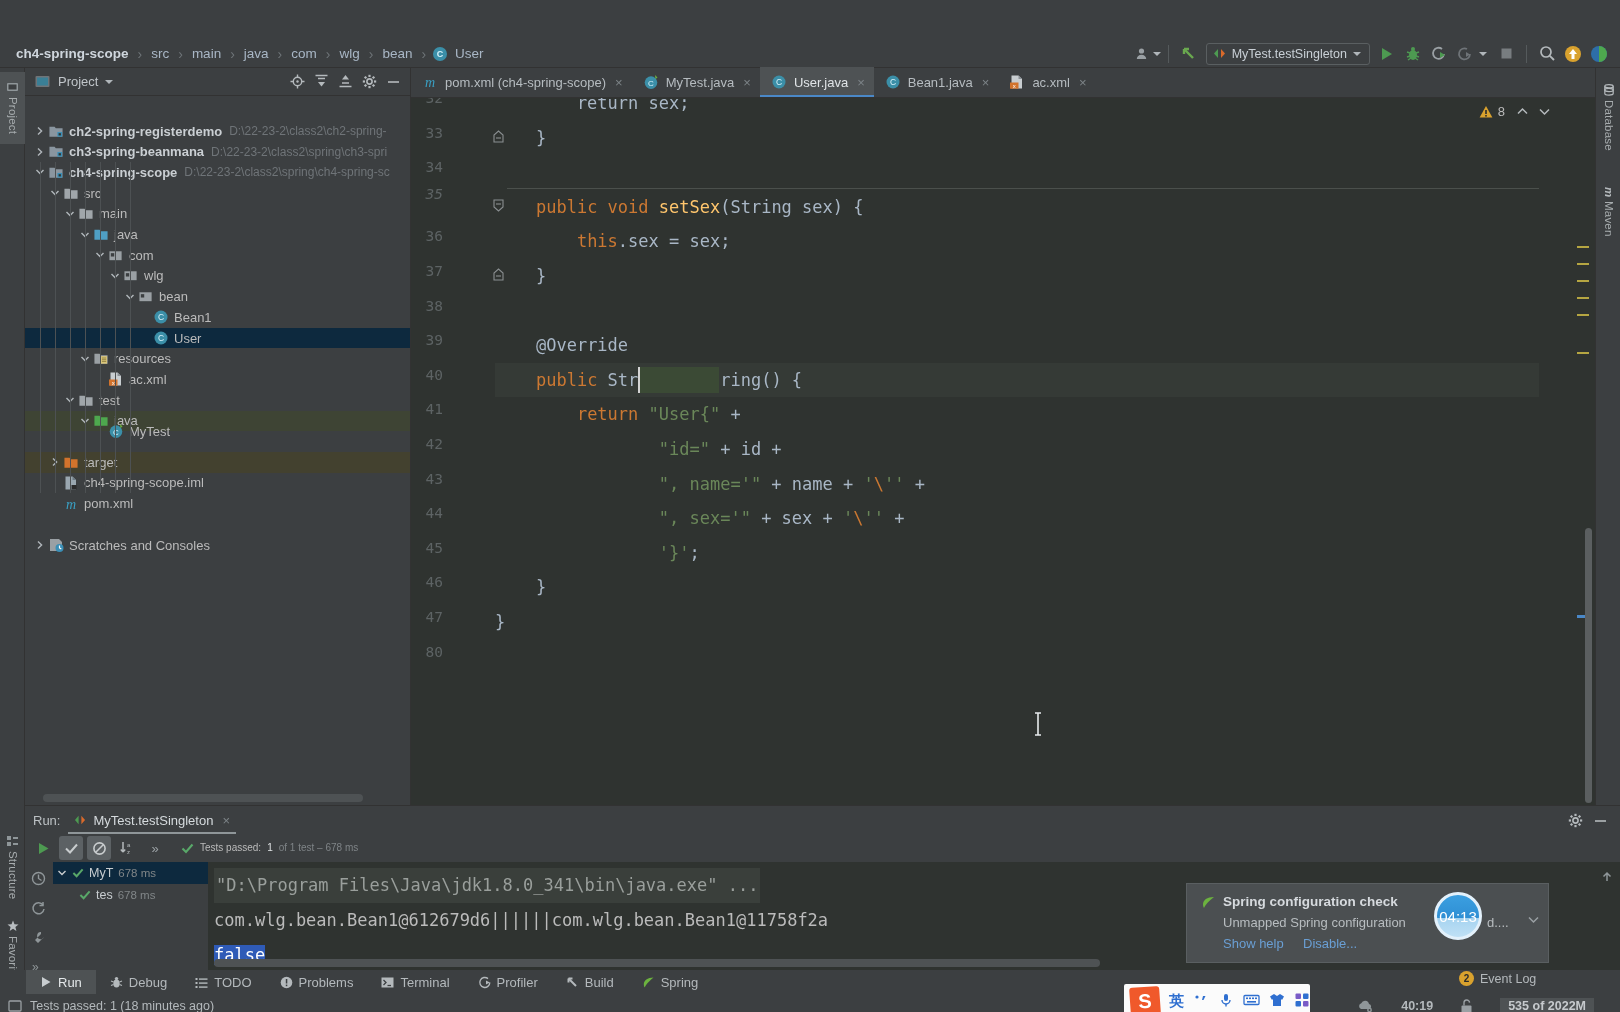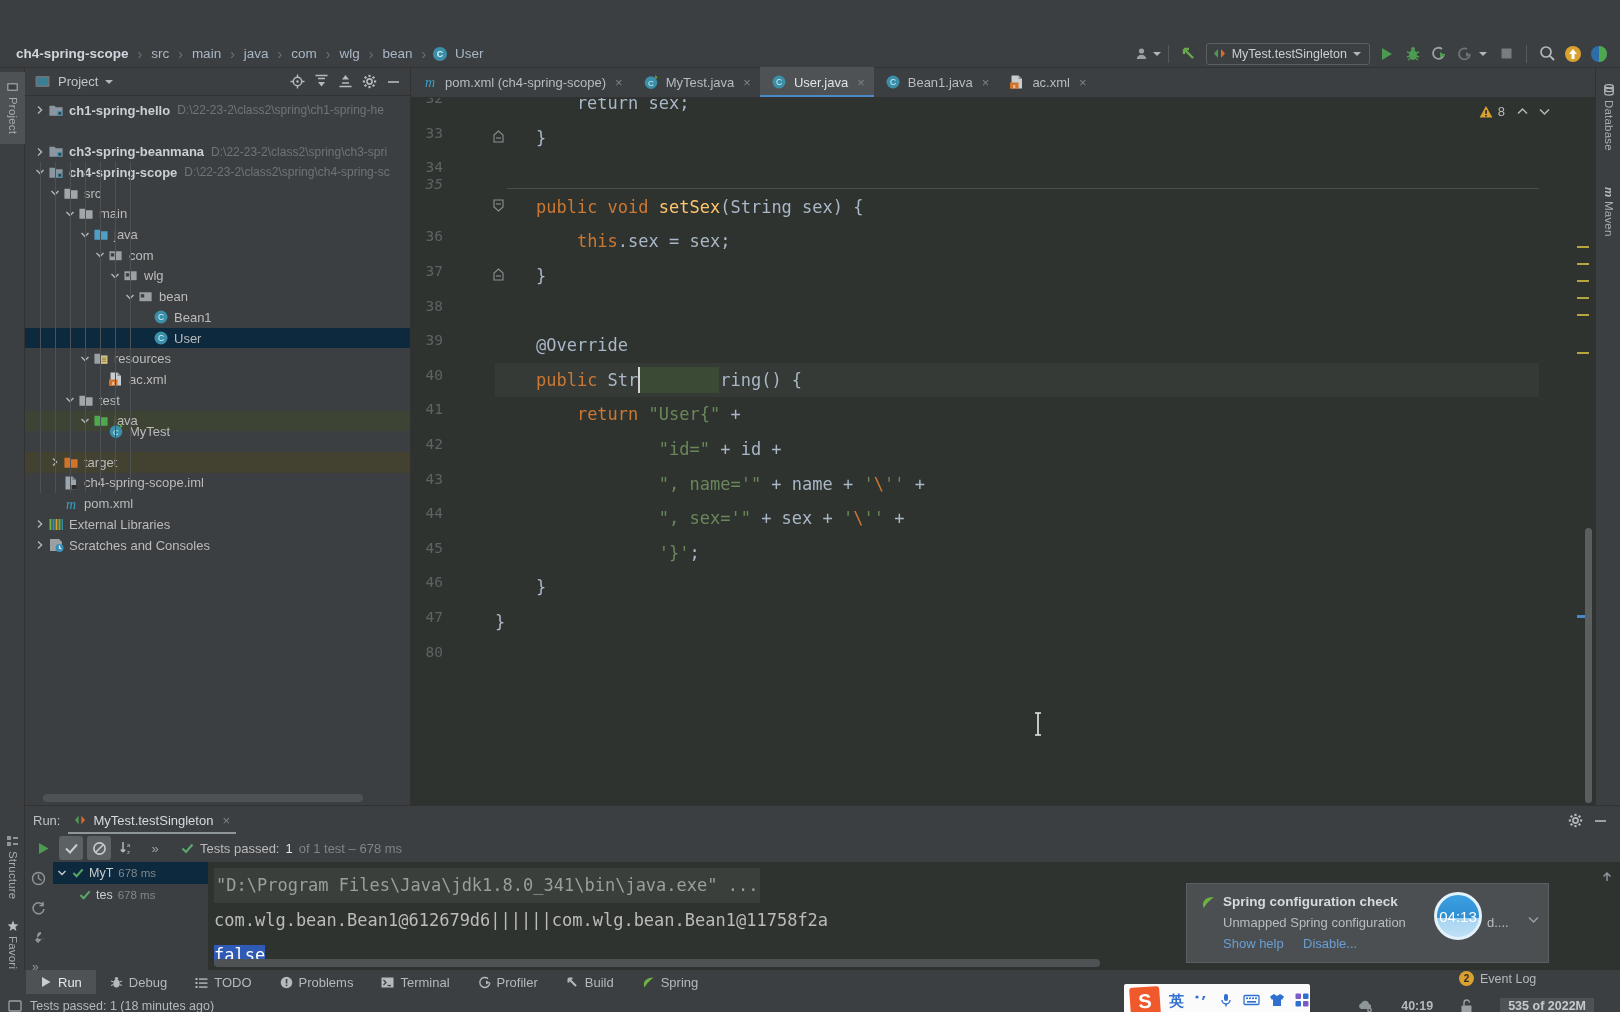--- a/index.html
+++ b/index.html
@@ -162,21 +162,21 @@
              padding: 0 6px; height: 28px; position: relative; }
   .run-tab::after { content:''; position:absolute; left:0; right:0; bottom:0; height:2px; background:#8f9699; }
   .run-hdr-right { margin-left:auto; display:flex; align-items:center; gap:10px; padding-right:12px; }
 
   .run-toolbar {
     position:absolute; left:0; top:28px; width:100%; height:28px;
     display:flex; align-items:center; gap:4px; padding-left:6px;
   }
   .rt-btn { width: 24px; height:24px; display:flex; align-items:center; justify-content:center; border-radius:3px; }
   .rt-btn.on { background: #5c6164; }
-  .teststat { font-size:13px; color:#bbbbbb; margin-left:10px; display:flex; align-items:center; gap:6px;}
+  .teststat { font-size:10px; color:#bbbbbb; margin-left:10px; display:flex; gap:6px;}
   .teststat .dim { color: #7f8487; }
 
   .run-left {
     position:absolute; left:28px; top:56px; width:155px; bottom:0; background:#3c3f41;
   }
   .testrow { height:22px; display:flex; align-items:center; font-size:12.5px; color:#c8cdd0; padding-left:4px; gap:5px;}
   .testrow.sel { background:#0d293e; }
   .testms { color:#818688; font-size:11.5px; }
 
   .run-console {
@@ -424,36 +424,36 @@
         </div>
         <div class="pt-btn">
           <svg width="15" height="15" viewBox="0 0 15 15">
               <path d="M2 8 H13" stroke="#b4b9bc" stroke-width="1.6"></path>
             </svg>
         </div>
       </div>
     </div>
 
     <div class="tree" id="tree">
-        <div class="trow" style="position: absolute; top: 4px; left: 0px; right: 0px;">
+        <div class="trow" style="position: absolute; top: 24.7px; left: 0px; right: 0px;">
           <span style="display:inline-block;width:8px;flex:none;"></span>
           <span class="twist">
             <svg width="10" height="10" viewBox="0 0 10 10">
               <path d="M3 1.5 L6.6 5 L3 8.5" stroke="#b0b6ba" stroke-width="1.4" fill="none"></path>
             </svg>
           </span>
           <span class="ticon">
             <svg width="16" height="15" viewBox="0 0 16 16">
               <path d="M1 3 h5.5 l1.3 1.6 H15 v9 H1 Z" fill="#8a96a0"></path>
               <rect x="9.5" y="8.5" width="5" height="5" fill="#3a8fb7"></rect>
               <rect x="10.8" y="9.8" width="2.4" height="2.4" fill="#2f3330"></rect>
             </svg>
           </span>
-          <span class="tname b">ch1-spring-hello</span>
-          <span class="tpath">D:\22-23-2\class2\spring\ch1-spring-he</span>
+          <span class="tname b">ch2-spring-registerdemo</span>
+          <span class="tpath">D:\22-23-2\class2\ch2-spring-</span>
         </div>
         <div class="trow" style="position: absolute; top: 45.4px; left: 0px; right: 0px; text-align: right;">
           <span style="display:inline-block;width:8px;flex:none;"></span>
           <span class="twist">
             <svg width="10" height="10" viewBox="0 0 10 10">
               <path d="M3 1.5 L6.6 5 L3 8.5" stroke="#b0b6ba" stroke-width="1.4" fill="none"></path>
             </svg>
           </span>
           <span class="ticon">
             <svg width="16" height="15" viewBox="0 0 16 16">
@@ -692,40 +692,20 @@
         </div>
         <div class="trow" style="position: absolute; top: 397.3px; left: 0px; right: 0px;">
           <span style="display:inline-block;width:23px;flex:none;"></span>
           <span class="twist"></span>
           <span class="ticon">
             <svg width="16" height="16" viewBox="0 0 16 16">
               <text x="8" y="13" font-size="14" fill="#3aa0c4" text-anchor="middle" font-style="italic" font-family="serif">m</text>
             </svg>
           </span>
           <span class="tname">pom.xml</span>
-        </div>
-        <div class="trow" style="position: absolute; top: 418px; left: 0px; right: 0px;">
-          <span style="display:inline-block;width:8px;flex:none;"></span>
-          <span class="twist">
-            <svg width="10" height="10" viewBox="0 0 10 10">
-              <path d="M3 1.5 L6.6 5 L3 8.5" stroke="#b0b6ba" stroke-width="1.4" fill="none"></path>
-            </svg>
-          </span>
-          <span class="ticon">
-            <svg width="16" height="16" viewBox="0 0 16 16">
-              <g>
-                <rect x="1.5" y="3" width="2" height="11" fill="#6cb33f"></rect>
-                <rect x="4.5" y="3" width="2" height="11" fill="#3a8fb7"></rect>
-                <rect x="7.5" y="3" width="2" height="11" fill="#d9a22e"></rect>
-                <rect x="10.5" y="3" width="2" height="11" fill="#6cb33f"></rect>
-                <rect x="13.5" y="3" width="1.4" height="11" fill="#3a8fb7"></rect>
-              </g>
-            </svg>
-          </span>
-          <span class="tname">External Libraries</span>
         </div>
         <div class="trow" style="position: absolute; top: 438.7px; left: 0px; right: 12px;">
           <span style="display:inline-block;width:8px;flex:none;"></span>
           <span class="twist">
             <svg width="10" height="10" viewBox="0 0 10 10">
               <path d="M3 1.5 L6.6 5 L3 8.5" stroke="#b0b6ba" stroke-width="1.4" fill="none"></path>
             </svg>
           </span>
           <span class="ticon">
             <svg width="16" height="16" viewBox="0 0 16 16">
@@ -806,21 +786,21 @@
   <div class="editor">
     <div class="hl-line" style="top: 264.8px;"></div>
       <div class="gutter" id="gutter">
         <div class="lnum" style="top: -8px;">32</div>
         <div class="lnum" style="top: 26.6px;">33</div>
         <div class="foldmark" style="top: 30.6px;"><svg width="11" height="13" viewBox="0 0 11 13">
             <path d="M1 12 h9 V5 L5.5 1 L1 5 Z" stroke="#8a8f91" stroke-width="1.1" fill="none"></path>
             <path d="M3 8 h5" stroke="#8a8f91" stroke-width="1.1"></path>
           </svg></div>
         <div class="lnum" style="top: 61.2px;">34</div>
-        <div class="lnum" style="top: 78px; font-style: italic;">35</div>
+        <div class="lnum" style="top: 88px; font-style: italic;">35</div>
         <div class="foldmark" style="top: 99.8px;"><svg width="11" height="13" viewBox="0 0 11 13">
             <path d="M1 1 h9 v7 l-4.5 4 L1 8 Z" stroke="#8a8f91" stroke-width="1.1" fill="none"></path>
             <path d="M3 5 h5" stroke="#8a8f91" stroke-width="1.1"></path>
           </svg></div>
         <div class="lnum" style="top: 130.4px;">36</div>
         <div class="lnum" style="top: 165px;">37</div>
         <div class="foldmark" style="top: 169px;"><svg width="11" height="13" viewBox="0 0 11 13">
             <path d="M1 12 h9 V5 L5.5 1 L1 5 Z" stroke="#8a8f91" stroke-width="1.1" fill="none"></path>
             <path d="M3 8 h5" stroke="#8a8f91" stroke-width="1.1"></path>
           </svg></div>

